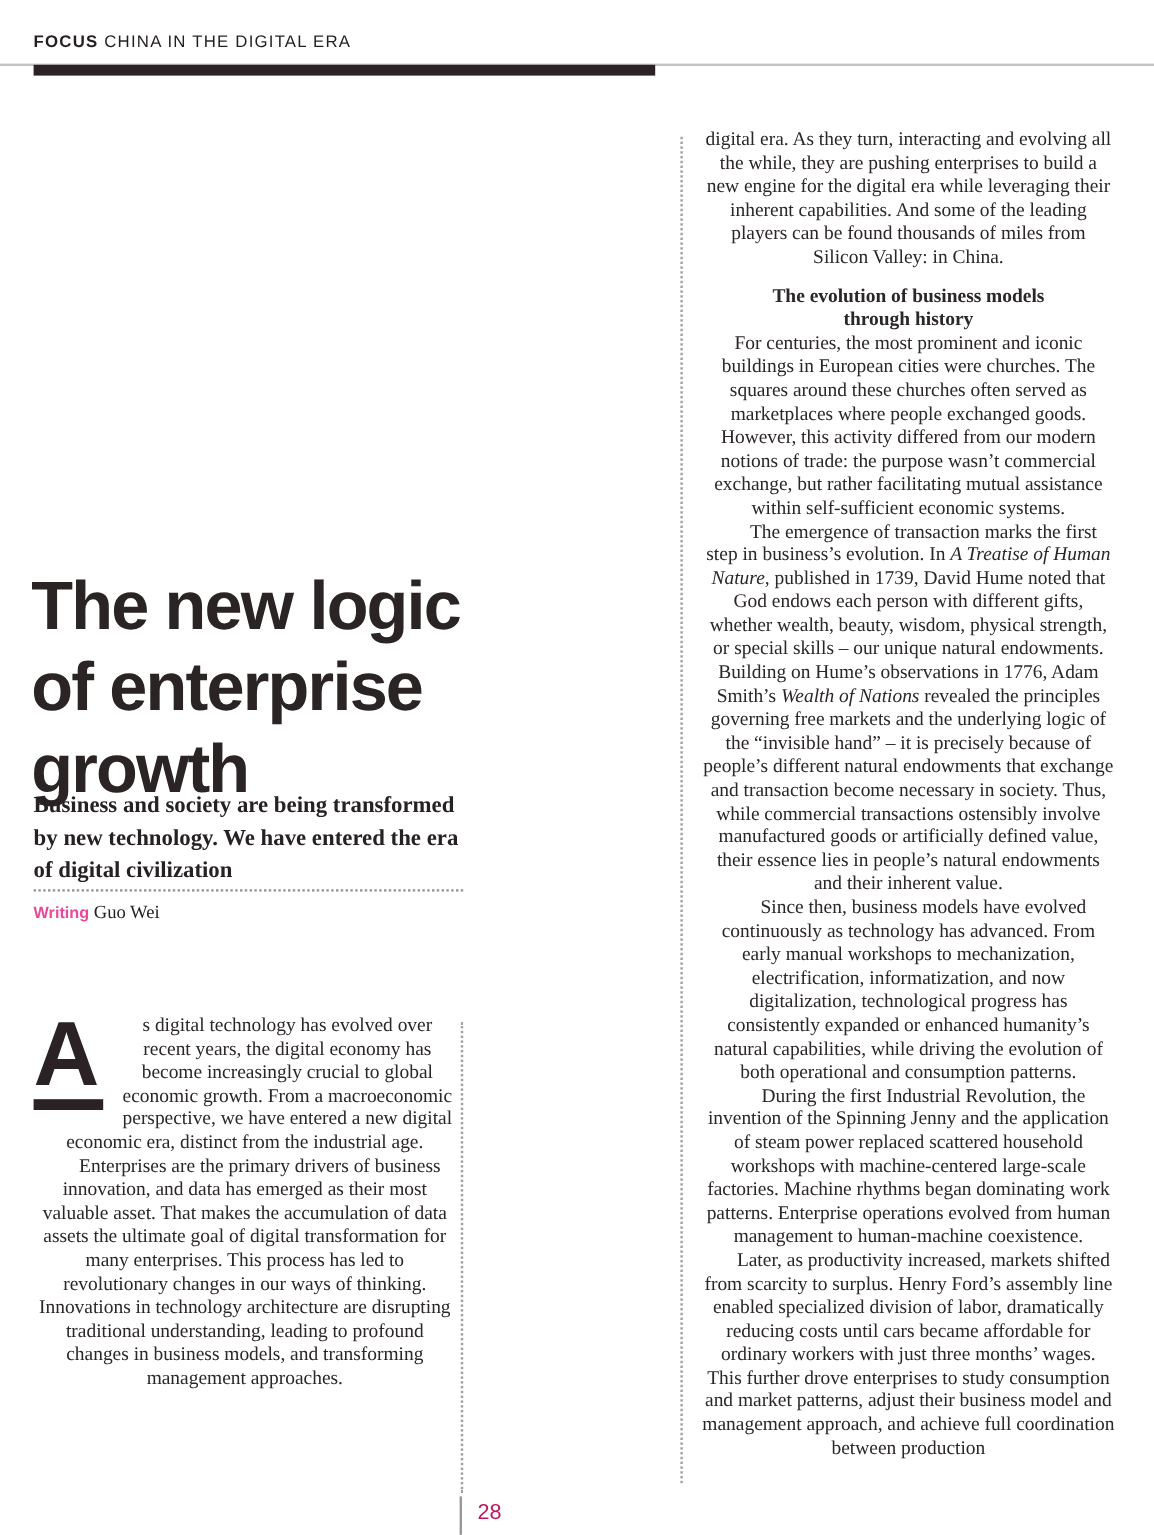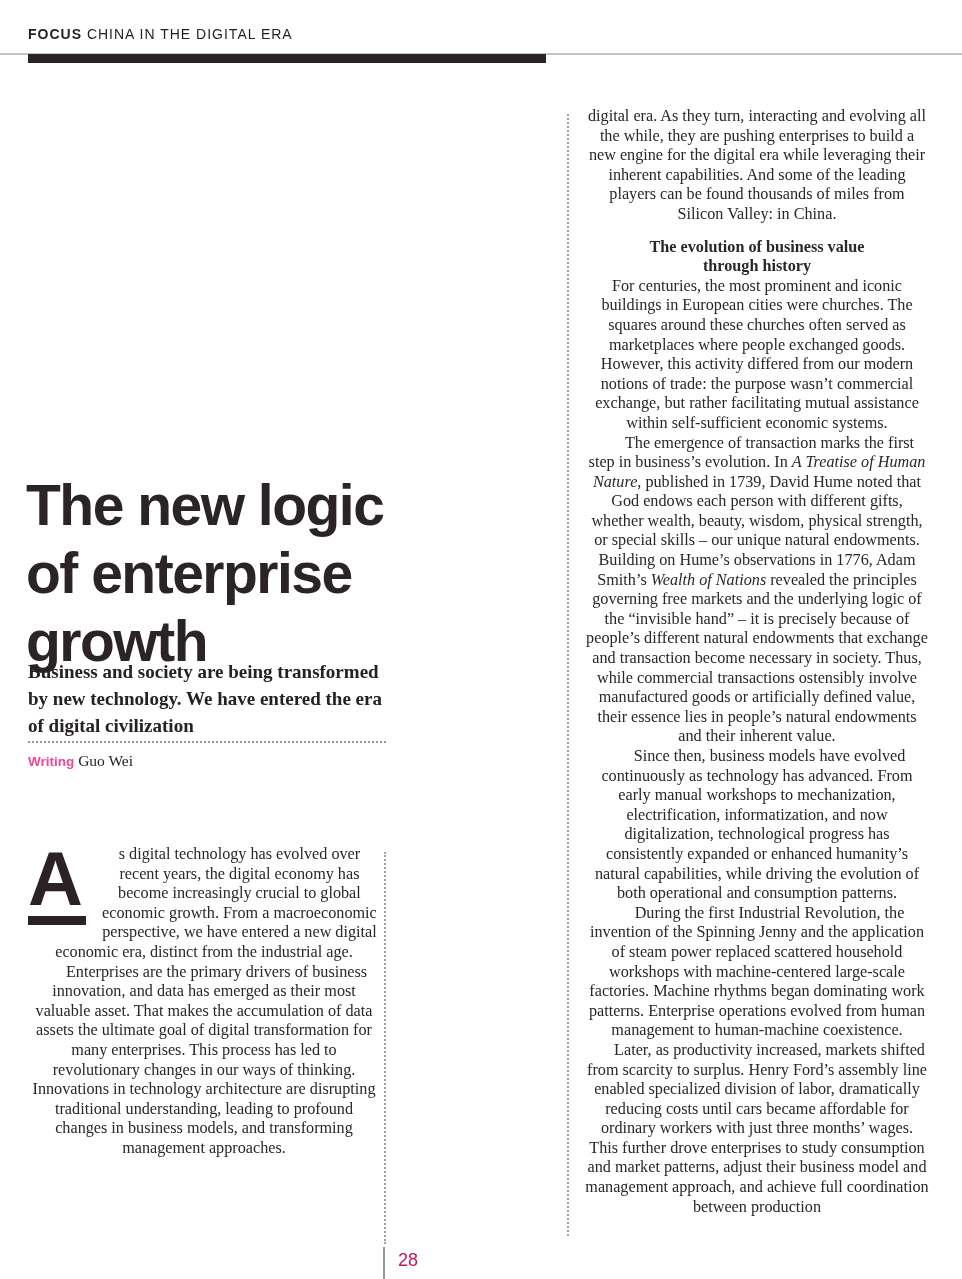--- a/index.html
+++ b/index.html
@@ -110,21 +110,21 @@
 <div class="body-col left-body">
   <p><span class="dropcap">A</span><span>s digital technology has evolved over recent years, the digital economy has become increasingly crucial to global economic growth. From a macroeconomic perspective, we have entered a new digital economic era, distinct from the industrial age.</span></p>
   <p class="indent">Enterprises are the primary drivers of business innovation, and data has emerged as their most valuable asset. That makes the accumulation of data assets the ultimate goal of digital transformation for many enterprises. This process has led to revolutionary changes in our ways of thinking. Innovations in technology architecture are disrupting traditional understanding, leading to profound changes in business models, and transforming management approaches.</p>
 </div>
 
 <div class="vdot vdot-left"></div>
 <div class="vdot vdot-right"></div>
 
 <div class="body-col right-body">
   <p>digital era. As they turn, interacting and evolving all the while, they are pushing enterprises to build a new engine for the digital era while leveraging their inherent capabilities. And some of the leading players can be found thousands of miles from Silicon Valley: in China.</p>
-  <p class="sec-heading">The evolution of business value
+  <p class="sec-heading">The evolution of business models
 through history</p>
   <p>For centuries, the most prominent and iconic buildings in European cities were churches. The squares around these churches often served as marketplaces where people exchanged goods. However, this activity differed from our modern notions of trade: the purpose wasn’t commercial exchange, but rather facilitating mutual assistance within self-sufficient economic systems.</p>
   <p class="indent"><span>The emergence of transaction marks the first step in business’s evolution. In </span><i>A Treatise of Human Nature</i><span>, published in 1739, David Hume noted that God endows each person with different gifts, whether wealth, beauty, wisdom, physical strength, or special skills – our unique natural endowments. Building on Hume’s observations in 1776, Adam Smith’s </span><i>Wealth of Nations</i><span> revealed the principles governing free markets and the underlying logic of the “invisible hand” – it is precisely because of people’s different natural endowments that exchange and transaction become necessary in society. Thus, while commercial transactions ostensibly involve manufactured goods or artificially defined value, their essence lies in people’s natural endowments and their inherent value.</span></p>
   <p class="indent">Since then, business models have evolved continuously as technology has advanced. From early manual workshops to mechanization, electrification, informatization, and now digitalization, technological progress has consistently expanded or enhanced humanity’s natural capabilities, while driving the evolution of both operational and consumption patterns.</p>
   <p class="indent">During the first Industrial Revolution, the invention of the Spinning Jenny and the application of steam power replaced scattered household workshops with machine-centered large-scale factories. Machine rhythms began dominating work patterns. Enterprise operations evolved from human management to human-machine coexistence.</p>
   <p class="indent">Later, as productivity increased, markets shifted from scarcity to surplus. Henry Ford’s assembly line enabled specialized division of labor, dramatically reducing costs until cars became affordable for ordinary workers with just three months’ wages. This further drove enterprises to study consumption and market patterns, adjust their business model and management approach, and achieve full coordination between production</p>
 </div>
 
 <div class="folio-rule"></div>
 <div class="folio">28</div>

